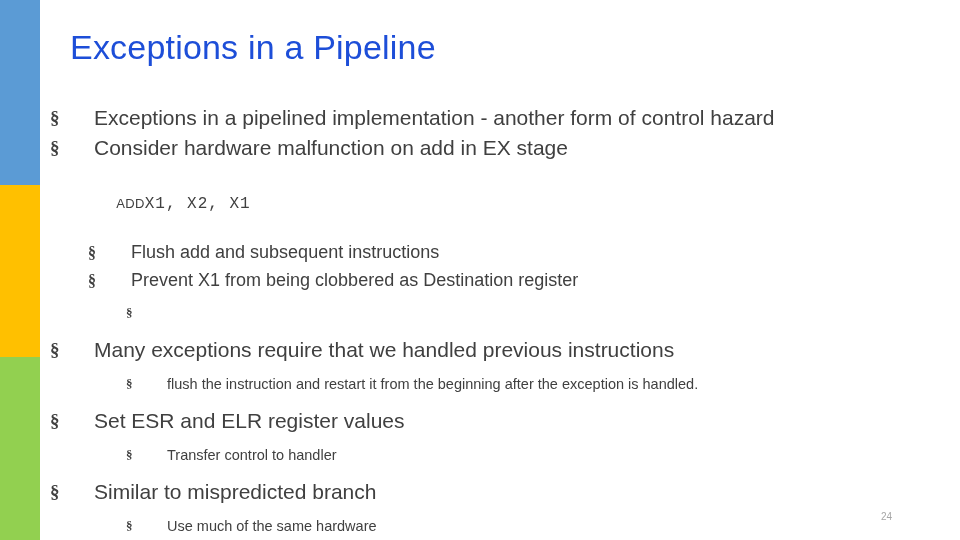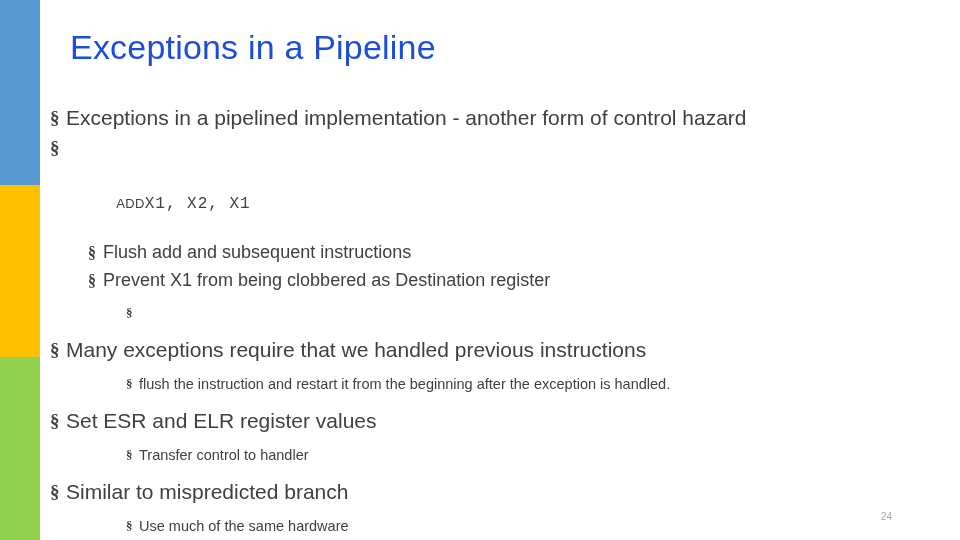--- a/index.html
+++ b/index.html
@@ -126,21 +126,21 @@
     line-height: 20px;
     margin-bottom: 1px;
   }
   .lvl3 .bullet {
     width: 13px;
     font-size: 13px;
     line-height: 20px;
   }
   .gap-small { height: 8px; }
   .gap-med { height: 12px; }
-  .txt { display: block; }
+  .txt { display: block; margin-left: 28px; }
   .page-num {
     position: absolute;
     right: 68px;
     bottom: 18px;
     font-size: 10px;
     color: #a6a6a6;
   }
 </style>
 </head>
 <body>
@@ -156,20 +156,21 @@
 
   <div class="content">
 
     <div class="line lvl1">
       <span class="bullet">§</span>
       <span class="txt">Exceptions in a pipelined implementation - another form of control hazard</span>
     </div>
 
     <div class="line lvl1">
       <span class="bullet">§</span>
+      <span class="txt">Consider hardware malfunction on add in EX stage</span>
     </div>
 
     <div class="code-line">
       <span class="code-small">ADD</span><span class="code-mono">X1, X2, X1</span>
     </div>
 
     <div class="line lvl2">
       <span class="bullet">§</span>
       <span class="txt">Flush add and subsequent instructions</span>
     </div>

